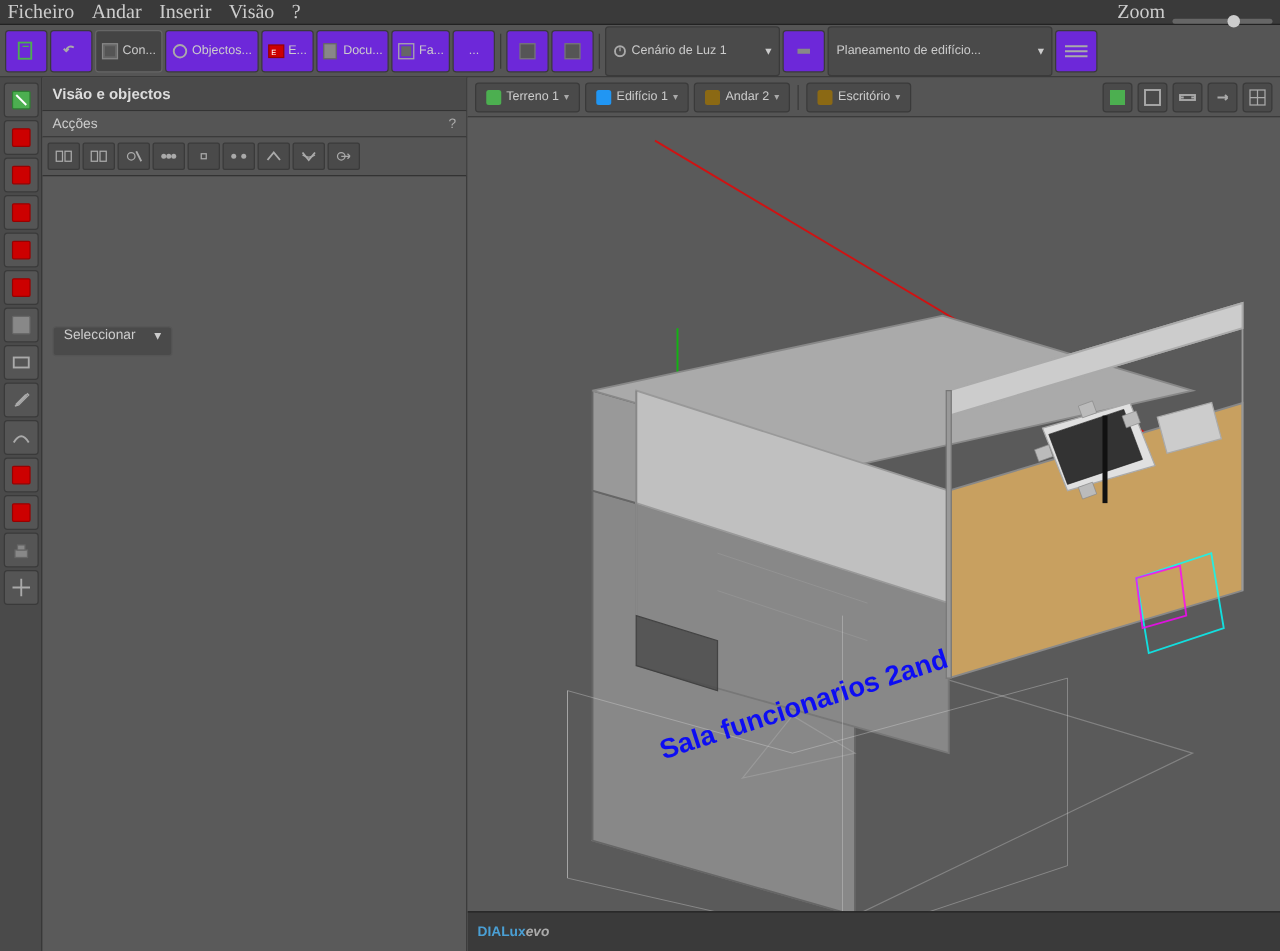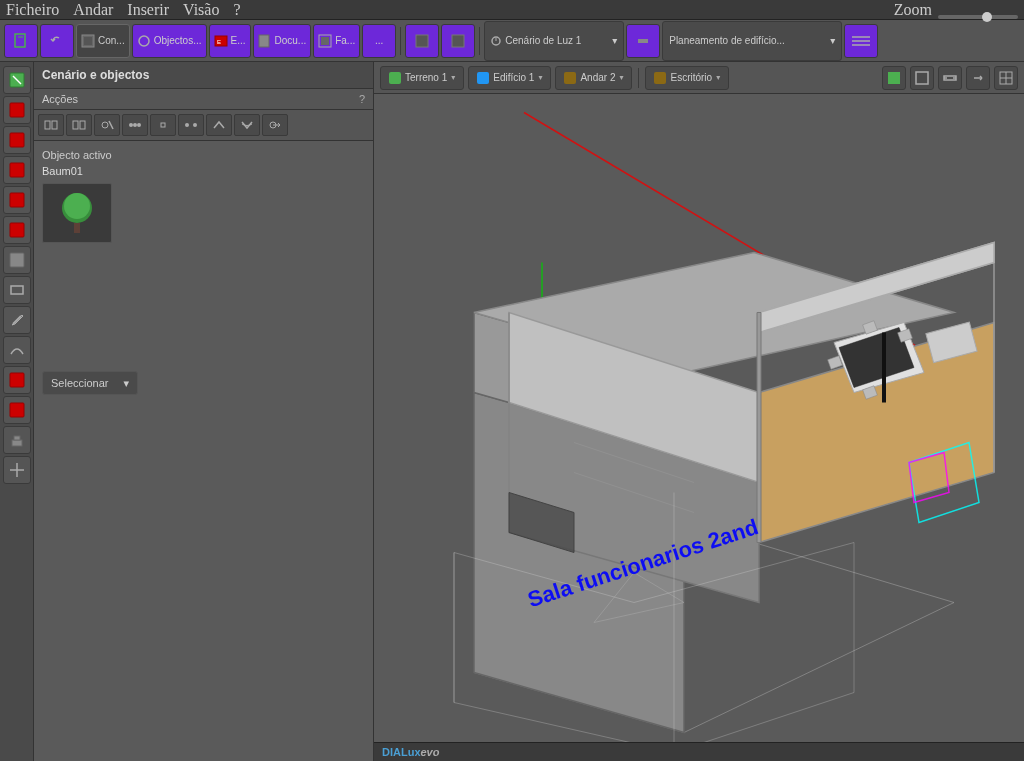--- a/index.html
+++ b/index.html
@@ -78,21 +78,21 @@
     #active-object-label { font-size: 11px; color: #ccc; margin-bottom: 4px; }
     #object-name { font-size: 11px; color: #ddd; margin-bottom: 6px; }
     #object-preview {
       width: 70px; height: 60px; background: #3a3a3a; border: 1px solid #555;
       display: flex; align-items: center; justify-content: center; border-radius: 2px;
     }
 
     #select-btn-row { display: flex; align-items: center; margin-top: 120px; padding: 0 8px; }
     #select-btn {
       height: 24px; background: #4a4a4a; border: 1px solid #555; border-radius: 3px;
-      color: #ccc; padding: 0 8px; cursor: pointer; font-size: 11px; display: flex; align-items: center; gap: 15px;
+      color: #ccc; padding: 0 8px; cursor: pointer; font-size: 11px; display: flex; gap: 15px;
     }
 
     
     #main-viewport { flex: 1; background: #5a5a5a; position: relative; overflow: hidden; }
 
     
     #secondary-toolbar {
       height: 32px; background: #555; border-bottom: 1px solid #333;
       display: flex; align-items: center; padding: 0 6px; gap: 4px;
     }
@@ -108,21 +108,21 @@
     .secondary-right { margin-left: auto; display: flex; align-items: center; gap: 4px; }
 
     
     #viewport-canvas {
       width: 100%; height: calc(100% - 32px); position: relative; overflow: hidden;
       background: #5a5a5a;
     }
 
     
     #status-bar {
-      position: absolute; bottom: 0; left: 0; width: 100%; height: 19px;
+      position: absolute; bottom: 0; left: 0; width: 100%; height: 32px;
       background: #3a3a3a; display: flex; align-items: center; padding: 0 8px;
       border-top: 1px solid #222;
     }
     #dialux-logo { font-size: 11px; color: #aaa; }
     #dialux-logo span { color: #4a9fd4; font-weight: bold; }
 
     
     #building-svg { position: absolute; top: 0; left: 0; width: 100%; height: 100%; }
   </style>
 </head>
@@ -305,21 +305,21 @@
     <div class="icon-btn">
       <svg width="16" height="16" viewBox="0 0 16 16">
           <line x1="8" y1="1" x2="8" y2="15" stroke="#aaa" stroke-width="1.5"></line>
           <line x1="1" y1="8" x2="15" y2="8" stroke="#aaa" stroke-width="1.5"></line>
         </svg>
     </div>
   </div>
 
   <div id="left-panel">
     <div id="panel-header">
-      <span>Cenário e objectos</span>
+      <span>Visão e objectos</span>
     </div>
     <div id="actions-bar">
       <span id="actions-label">Acções</span>
       <span id="actions-help">?</span>
     </div>
     <div id="toolbar-row">
       <div class="small-btn">
         <svg width="14" height="10" viewBox="0 0 14 10">
             <rect x="1" y="1" width="5" height="8" fill="none" stroke="#aaa" stroke-width="1"></rect>
             <rect x="8" y="1" width="5" height="8" fill="none" stroke="#aaa" stroke-width="1"></rect>
@@ -366,32 +366,20 @@
             <path d="M2 4 C5 6 9 6 12 4" fill="none" stroke="#aaa" stroke-width="1"></path>
           </svg>
       </div>
       <div class="small-btn">
         <svg width="14" height="10" viewBox="0 0 14 10">
             <circle cx="5" cy="5" r="3" fill="none" stroke="#aaa" stroke-width="1"></circle>
             <line x1="5" y1="5" x2="12" y2="5" stroke="#aaa" stroke-width="1"></line>
             <line x1="10" y1="3" x2="12" y2="5" stroke="#aaa" stroke-width="1"></line>
             <line x1="10" y1="7" x2="12" y2="5" stroke="#aaa" stroke-width="1"></line>
           </svg>
-      </div>
-    </div>
-    <div id="active-object-section">
-      <div id="active-object-label">Objecto activo</div>
-      <div id="object-name">Baum01</div>
-      <div id="object-preview">
-
-        <svg width="50" height="50" viewBox="0 0 50 50">
-          <rect x="22" y="35" width="6" height="10" fill="#5D4037"></rect>
-          <circle cx="25" cy="20" r="15" fill="#388E3C"></circle>
-          <circle cx="25" cy="18" r="13" fill="#4CAF50"></circle>
-        </svg>
       </div>
     </div>
     <div id="select-btn-row">
       <div id="select-btn">
         <span>Seleccionar</span>
         <span>▾</span>
       </div>
     </div>
   </div>
 

